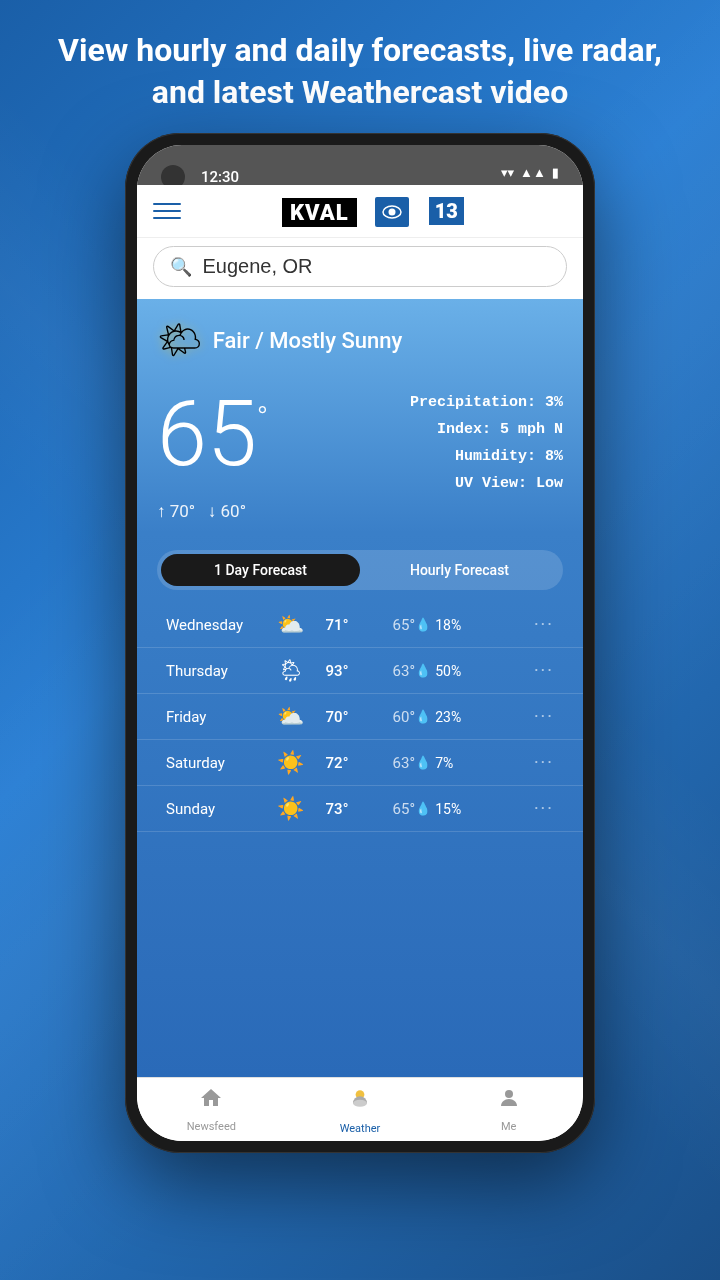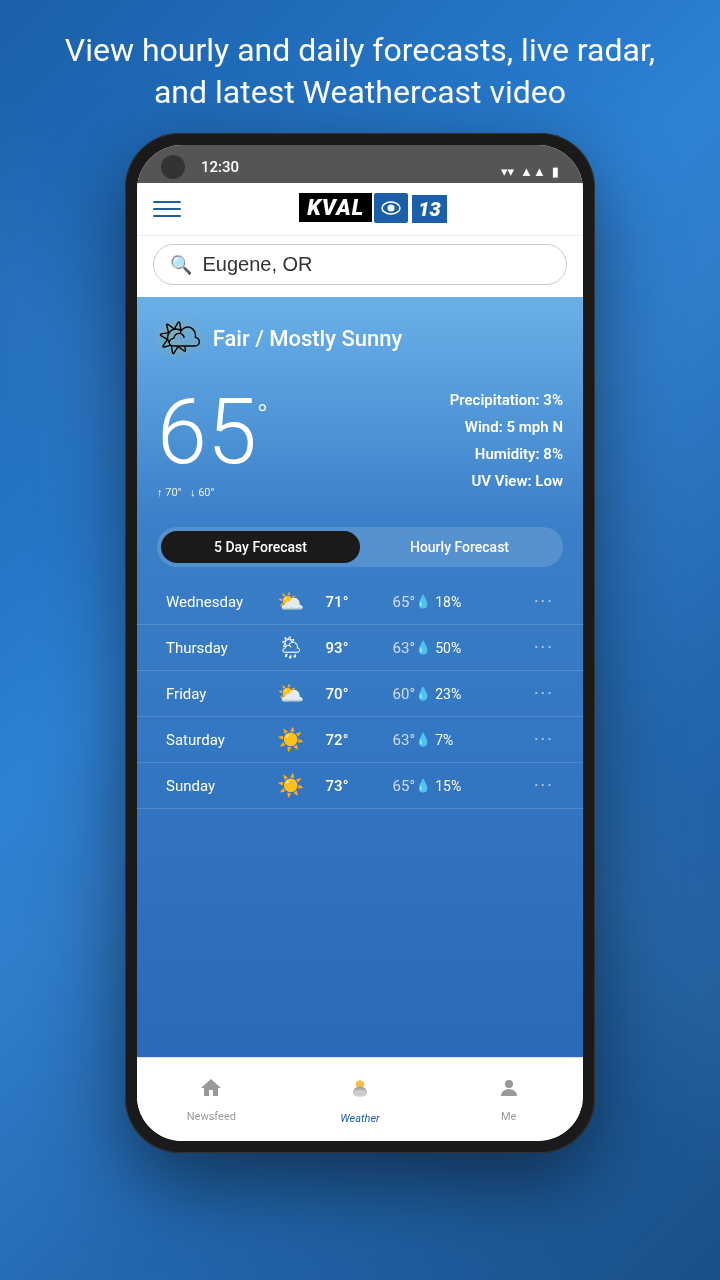--- a/index.html
+++ b/index.html
@@ -25,21 +25,21 @@
         linear-gradient(45deg, transparent 40%, rgba(255,255,255,0.03) 50%, transparent 60%),
         linear-gradient(-45deg, transparent 30%, rgba(255,255,255,0.04) 50%, transparent 70%);
       pointer-events: none;
     }
 
     .promo-text {
       color: white;
       text-align: center;
       padding: 30px 40px 20px;
       font-size: 32px;
-      font-weight: 400;
+      font-weight: 700;
       line-height: 1.3;
       z-index: 1;
     }
 
     .phone-wrapper {
       z-index: 2;
       width: 470px;
       height: 1020px;
       background: #1a1a1a;
       border-radius: 55px;
@@ -55,24 +55,24 @@
       border-radius: 45px;
       overflow: hidden;
       display: flex;
       flex-direction: column;
     }
 
     
     .status-bar {
       background: #555;
       display: flex;
-      align-items: flex-end;
+      align-items: flex-start;
       justify-content: space-between;
-      padding: 4px 24px;
-      height: 38px;
+      padding: 20px 24px;
+      height: 22px;
       flex-shrink: 0;
     }
 
     .status-camera {
       width: 24px;
       height: 24px;
       background: #333;
       border-radius: 50%;
     }
 
@@ -121,23 +121,22 @@
     }
 
     .logo-container {
       flex: 1;
       display: flex;
       justify-content: center;
     }
 
     .kval-logo {
       display: flex;
-      align-items: flex-start;
-      gap: 2px;
-      font-style: italic;
+      align-items: flex-end;
+      gap: 18px;
     }
 
     .kval-text {
       background: black;
       color: white;
       font-weight: 900;
       font-size: 22px;
       padding: 2px 8px;
       letter-spacing: 1px;
     }
@@ -240,33 +239,34 @@
 
     .degree-symbol {
       font-size: 30px;
       font-weight: 300;
       margin-top: 12px;
       color: white;
     }
 
     .hi-lo {
       color: rgba(255,255,255,0.9);
-      font-size: 11px;
-      margin-top: 8px;
+      font-size: 17px;
+      margin-top: 21px;
     }
 
     .hi-lo .arrow-up { color: white; }
     .hi-lo .arrow-down { color: white; }
 
     .details-right {
       text-align: right;
       color: white;
       font-size: 15px;
       line-height: 1.8;
       padding-top: 20px;
+      font-family: Liberation Mono, monospace;
     }
 
     .details-right span { font-weight: 600; }
 
     
     .forecast-tabs {
       display: flex;
       margin: 12px 20px;
       background: rgba(255,255,255,0.15);
       border-radius: 25px;
@@ -347,21 +347,21 @@
       font-size: 18px;
       letter-spacing: 2px;
     }
 
     
     .bottom-nav {
       background: white;
       display: flex;
       border-top: 1px solid #e0e0e0;
       flex-shrink: 0;
-      height: 84px;
+      height: 64px;
     }
 
     .nav-item {
       flex: 1;
       display: flex;
       flex-direction: column;
       align-items: center;
       justify-content: center;
       gap: 4px;
       cursor: pointer;
@@ -376,21 +376,20 @@
       color: #1a5fa8;
     }
 
     .nav-label {
       font-size: 11px;
       color: #999;
     }
 
     .nav-item.active .nav-label {
       color: #1a5fa8;
-      font-style: italic;
     }
 
     
     .weather-area::-webkit-scrollbar { display: none; }
 
     
     .status-left {
       display: flex;
       align-items: center;
       gap: 8px;
@@ -467,37 +466,37 @@
               <span>60°</span>
             </div>
           </div>
 
           <div class="details-right">
             <div>
               <span>Precipitation:</span>
               <span>3%</span>
             </div>
             <div>
-              <span>Wind:</span>
+              <span>Index:</span>
               <span>5 mph N</span>
             </div>
             <div>
               <span>Humidity:</span>
               <span>8%</span>
             </div>
             <div>
               <span>UV View:</span>
               <span>Low</span>
             </div>
           </div>
         </div>
       </div>
 
       <div class="forecast-tabs">
-        <div class="forecast-tab active">5 Day Forecast</div>
+        <div class="forecast-tab active">1 Day Forecast</div>
         <div class="forecast-tab">Hourly Forecast</div>
       </div>
 
       <div class="forecast-list" id="forecast-list">
           <div class="forecast-row">
     <span class="forecast-day">Wednesday</span>
     <span class="forecast-icon">⛅</span>
     <span class="forecast-hi">71°</span>
     <span class="forecast-lo">65°</span>
     <span class="forecast-precip">

